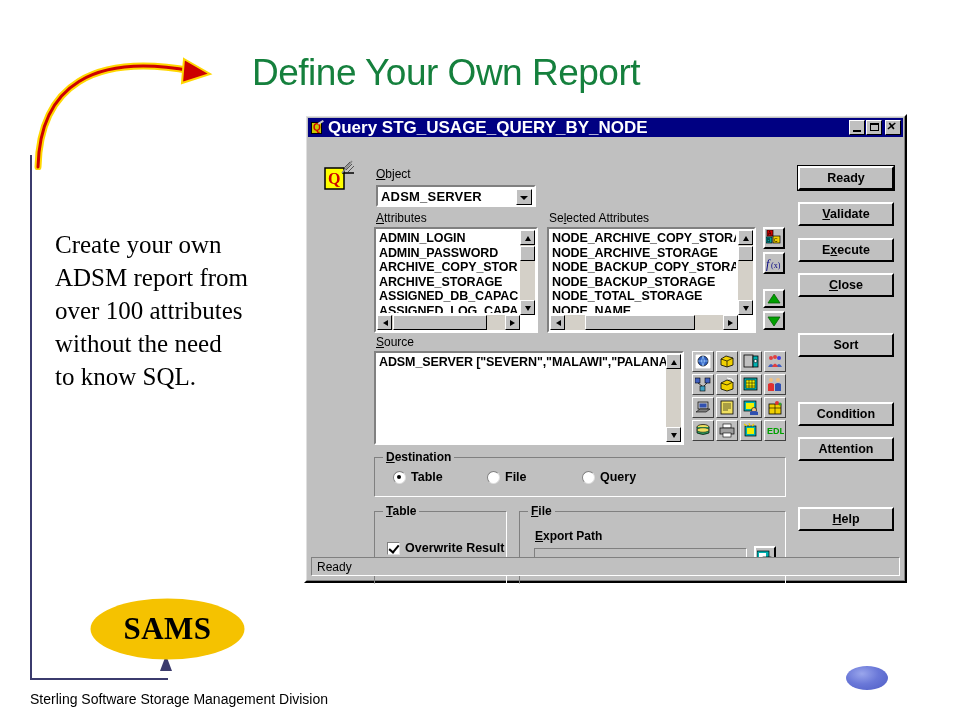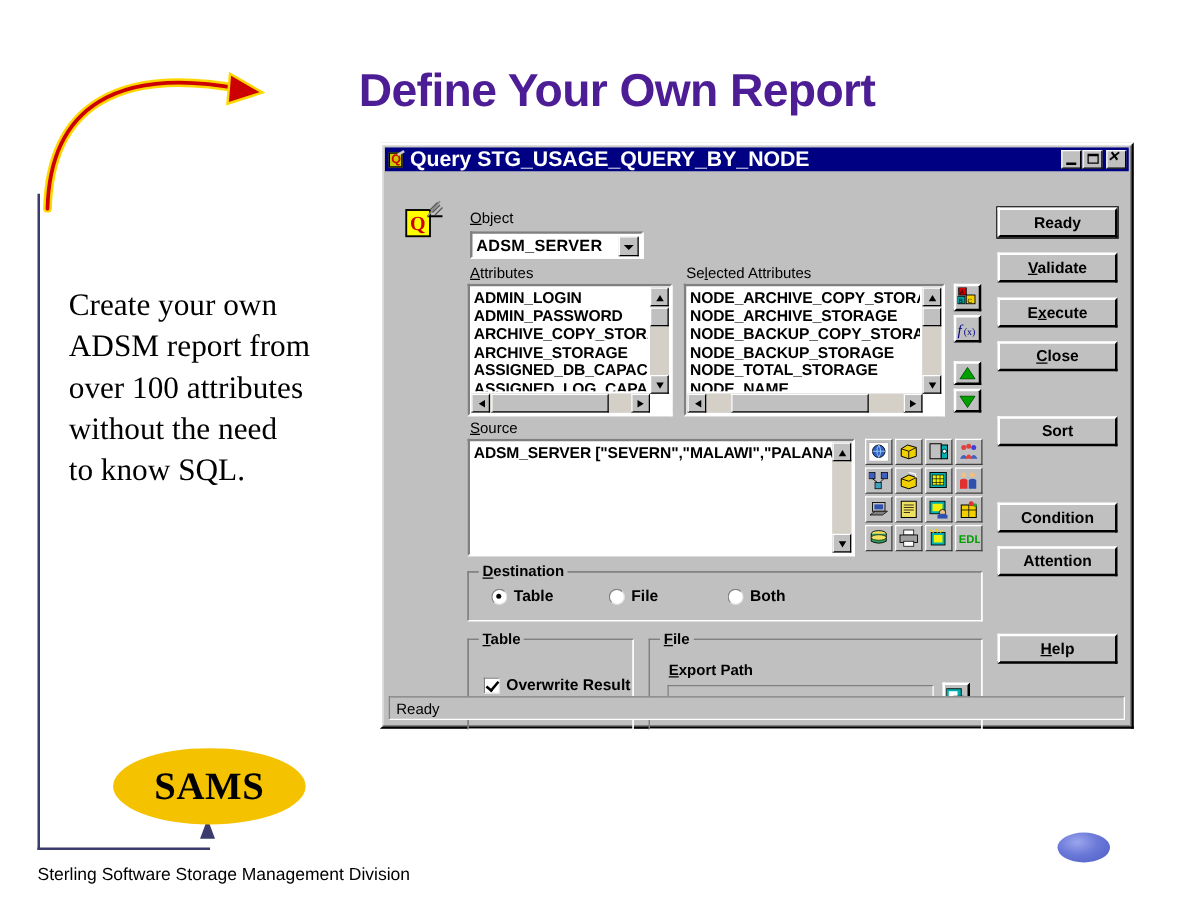--- a/index.html
+++ b/index.html
@@ -3,22 +3,22 @@
 <meta charset="utf-8">
 <style>
   html,body{margin:0;padding:0;}
   body{
     width:959px;height:719px;background:#ffffff;overflow:hidden;
     font-family:"Liberation Sans",sans-serif;position:relative;
   }
   
   #slide-title{
     position:absolute;left:252px;top:52px;width:520px;
-    font-size:37px;font-weight:bold;color:#4c1d95;letter-spacing:-0.5px;
-    font-family:"Liberation Sans",sans-serif;white-space:nowrap;margin-left:35px;
+    font-size:37px;font-weight:normal;color:#15803d;letter-spacing:-0.5px;
+    font-family:"Liberation Sans",sans-serif;white-space:nowrap;
   }
   #bracket-line{
     position:absolute;left:30px;top:155px;width:2px;height:525px;background:#3b3b6d;
   }
   #bracket-bottom{
     position:absolute;left:30px;top:678px;width:138px;height:2px;background:#3b3b6d;
   }
   #bracket-arrow{
     position:absolute;left:160px;top:655px;width:0;height:0;
     border-left:6px solid transparent;border-right:6px solid transparent;
@@ -95,21 +95,21 @@
     border-top:2px solid #808080;border-left:2px solid #808080;
     border-right:2px solid #ffffff;border-bottom:2px solid #ffffff;
     box-sizing:border-box;
   }
   .sunken1{
     border-top:1px solid #808080;border-left:1px solid #808080;
     border-right:1px solid #ffffff;border-bottom:1px solid #ffffff;
     box-sizing:border-box;
   }
   
-  #combo{position:absolute;left:68px;top:46px;width:139px;height:22px;}
+  #combo{position:absolute;left:68px;top:46px;width:160px;height:22px;}
   #combo .val{
     position:absolute;left:3px;top:2px;font-size:13px;font-weight:bold;color:#000;
     font-family:"Liberation Sans",sans-serif;letter-spacing:0.2px;
   }
   #combo .arrow-btn{
     position:absolute;right:2px;top:2px;width:16px;height:16px;background:#c0c0c0;
     border-top:1px solid #ffffff;border-left:1px solid #ffffff;
     border-right:1px solid #000;border-bottom:1px solid #000;box-sizing:border-box;
   }
   .tri-down{
@@ -518,21 +518,21 @@
       <div class="radio" style="left:18px;top:12px;">
         <div class="dot on"></div>
         <span>Table</span>
       </div>
       <div class="radio" style="left:112px;top:12px;">
         <div class="dot"></div>
         <span>File</span>
       </div>
       <div class="radio" style="left:207px;top:12px;">
         <div class="dot"></div>
-        <span>Both</span>
+        <span>Query</span>
       </div>
     </div>
 
     <div class="group" style="left:66px;top:372px;width:133px;height:73px;">
       <div class="group-title"><u>T</u>able</div>
       <div class="check" style="left:12px;top:29px;">
         <div class="bx on"></div>
         <span>Overwrite Result</span>
       </div>
     </div>

